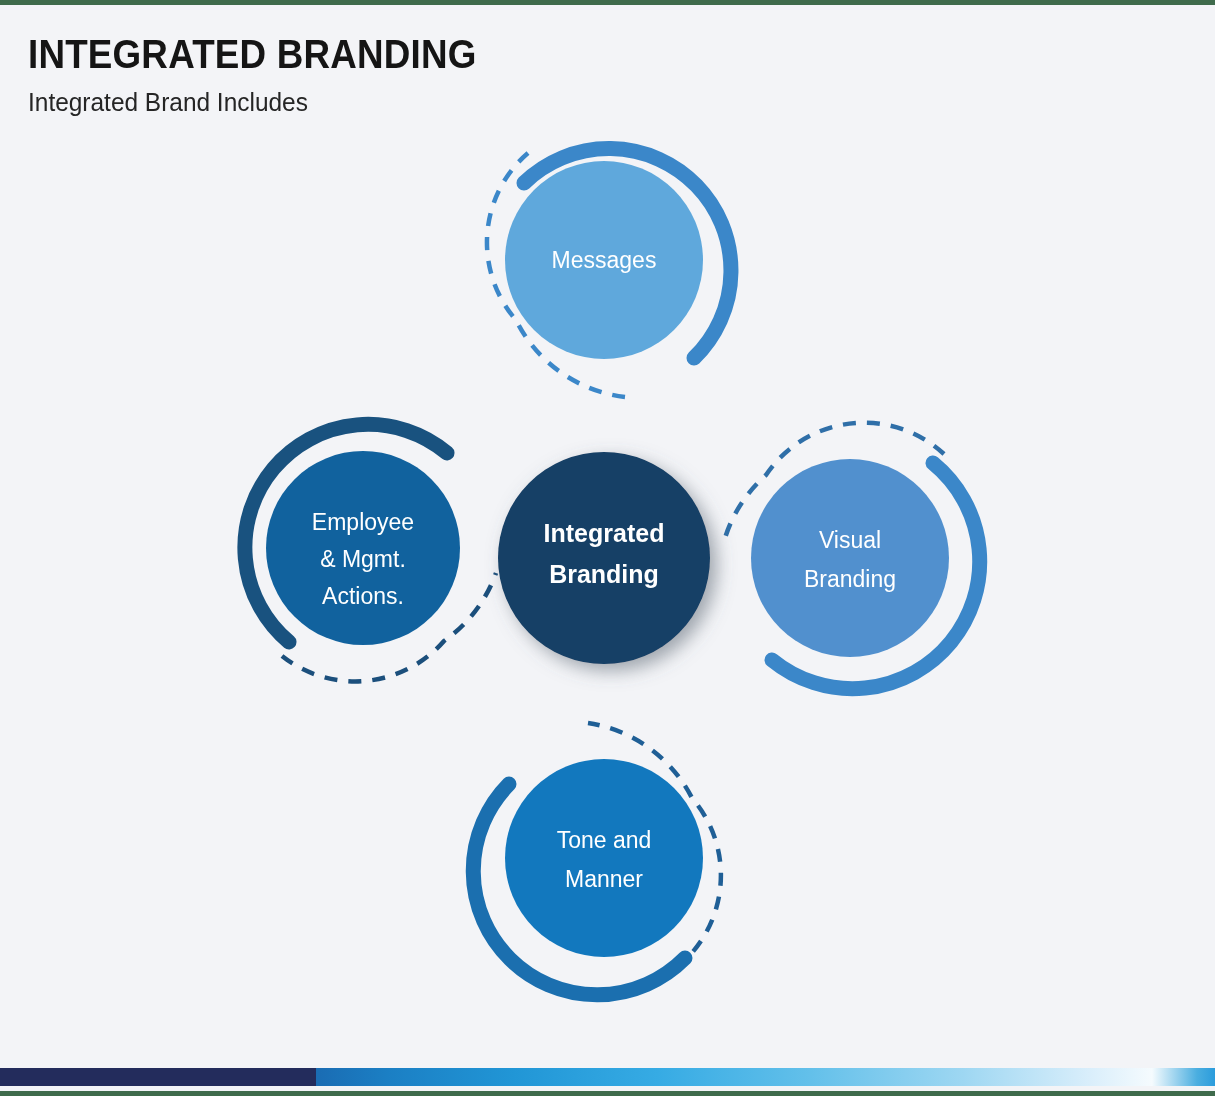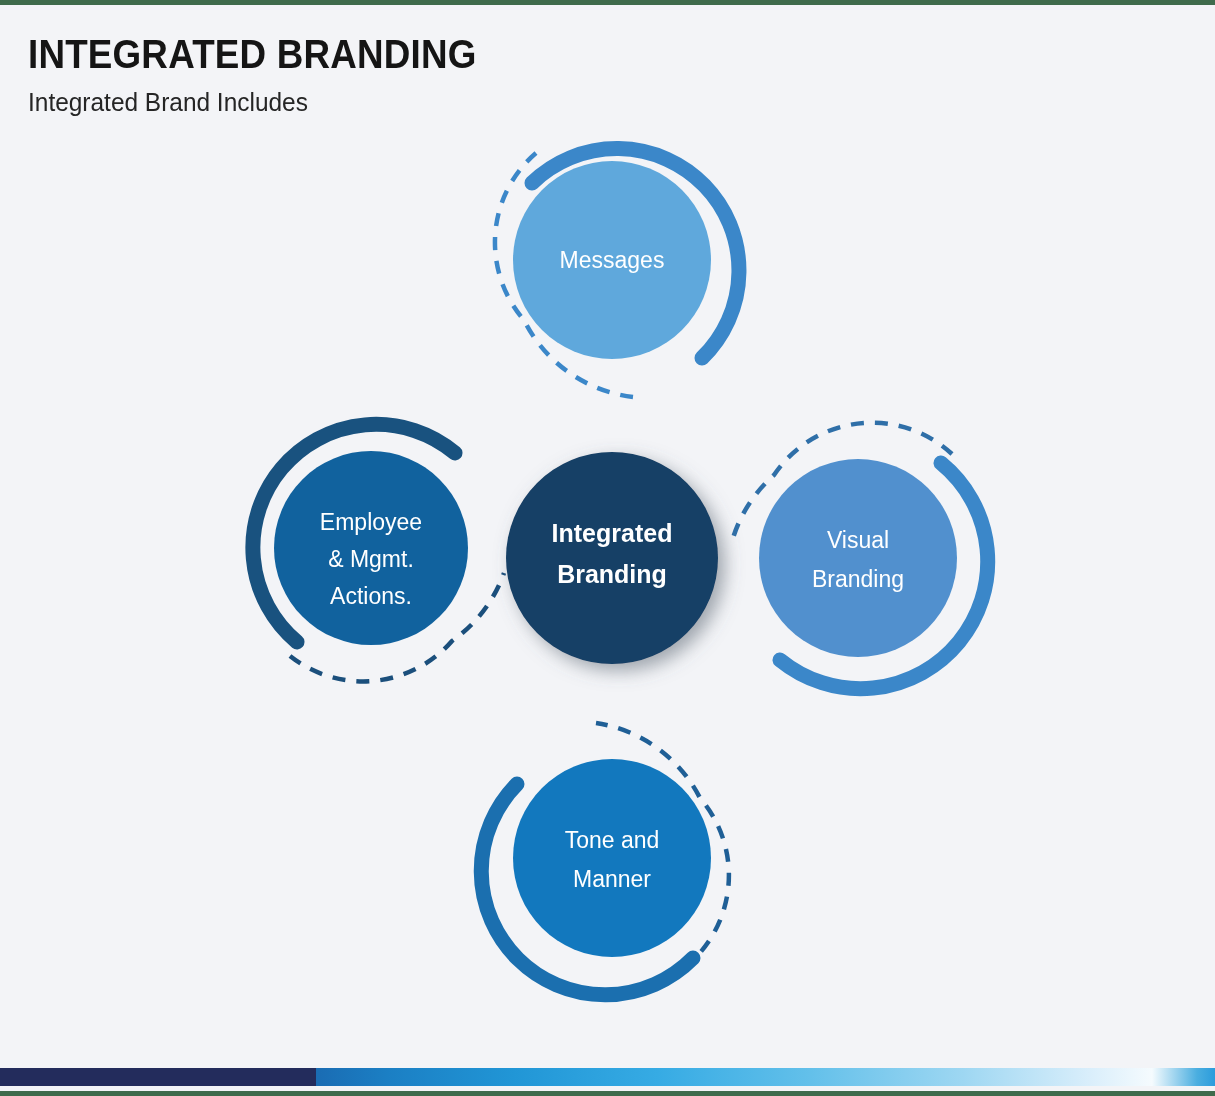--- a/index.html
+++ b/index.html
@@ -26,21 +26,21 @@
     font-family:"Liberation Sans", sans-serif;
     transform:scaleX(.92);transform-origin:left center;
     white-space:nowrap;
   }
   #subtitle{
     font-size:26px;color:#252525;margin-top:12px;
     transform:scaleX(.94);transform-origin:left center;
     white-space:nowrap;
   }
   
-  #diagram{position:absolute;left:8px;top:0;width:1177px;height:1060px;}
+  #diagram{position:absolute;left:0;top:0;width:1177px;height:1060px;}
   #diagram svg{display:block;}
   .node-label{
     fill:#ffffff;
     font-family:"Liberation Sans", sans-serif;
     font-size:23px;
     text-anchor:middle;
     paint-order:stroke;
   }
   .node-label.center-label{font-size:25px;font-weight:bold;}
   

